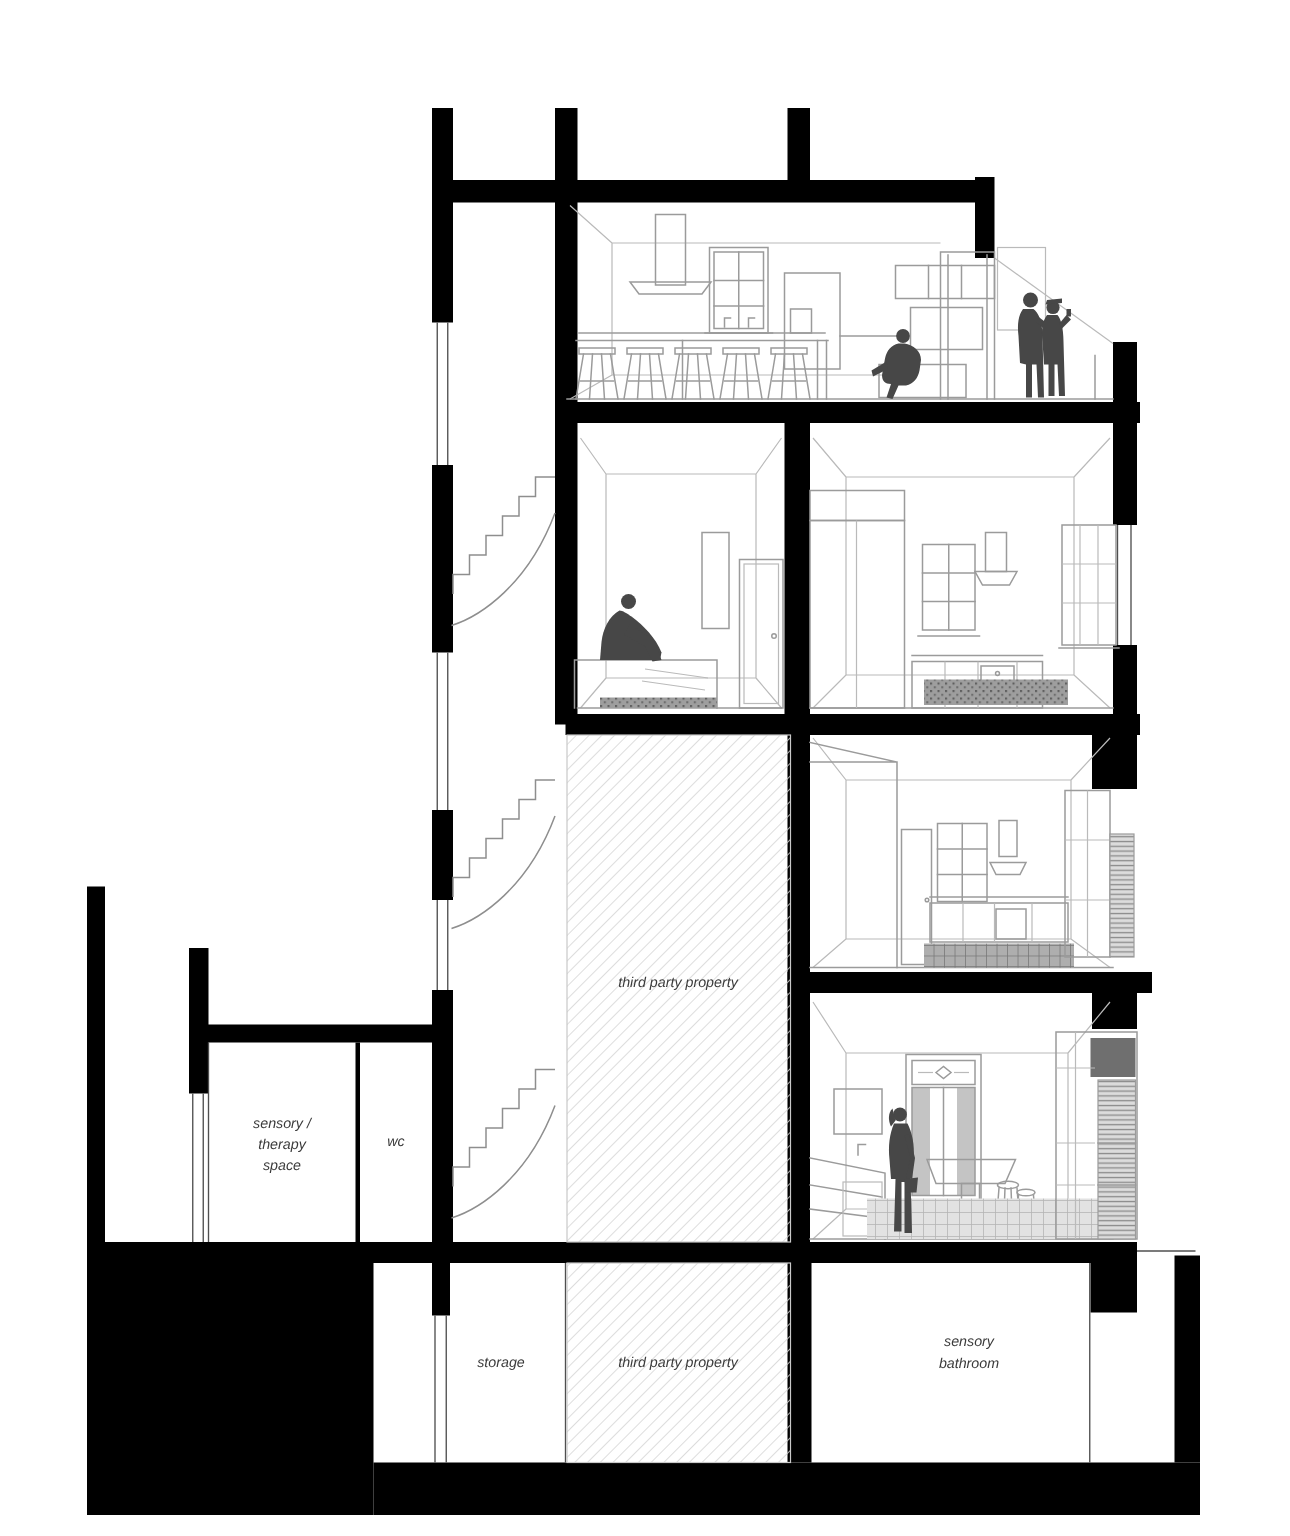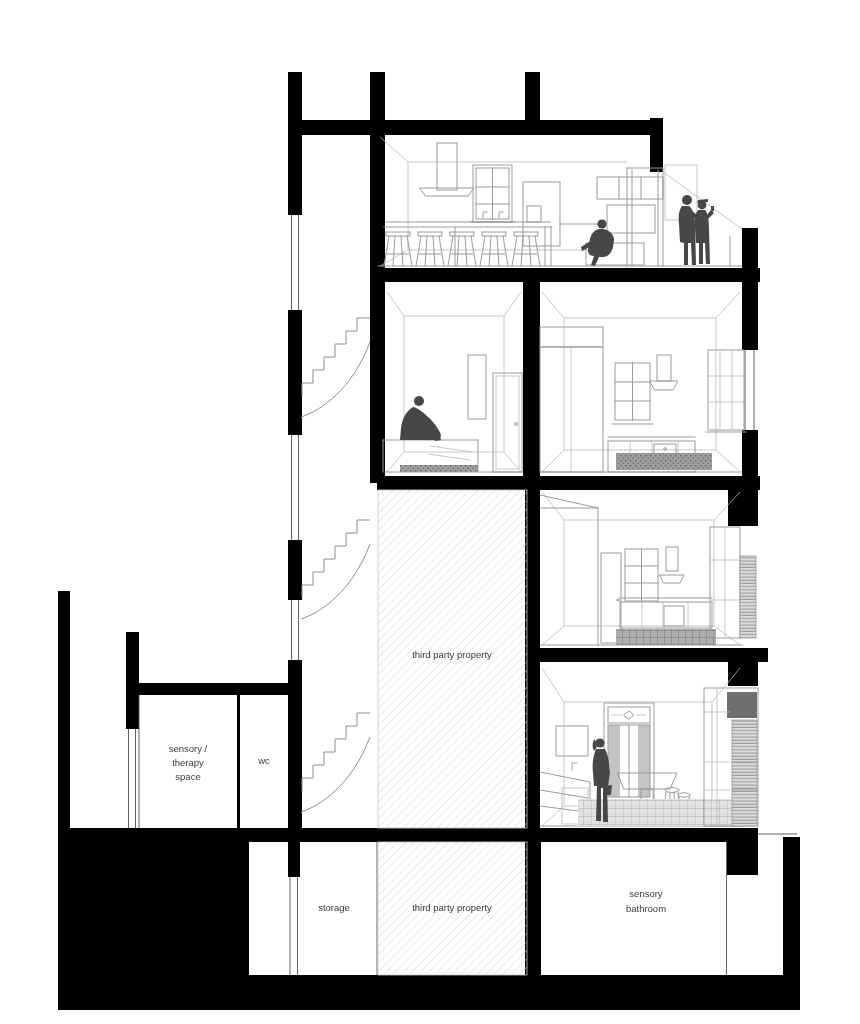--- a/index.html
+++ b/index.html
@@ -1,20 +1,20 @@
 <!DOCTYPE html>
 <html style="--wall: #000000; --figure: #474747; --line: #9b9b9b; --line_light: #bababa; --hatch: #d6d6d6; --label: #3a3a3a; --background: #ffffff;"><head>
 <meta charset="utf-8">
 <style>
   :root{
     --wall:#000000; --figure:#474747; --line:#9b9b9b; --line_light:#b9b9b9;
     --hatch:#d6d6d6; --label:#3a3a3a; --background:#ffffff;
   }
   html,body{margin:0;padding:0;background:var(--background);}
-  .stage{position:relative;width:860px;height:1024px;background:var(--background);overflow:hidden;}
+  .stage{position:relative;width:860px;height:1024px;background:var(--background);overflow:hidden;font-style:italic;}
   svg{position:absolute;left:0;top:0;}
   .wall{fill:var(--wall);stroke:none;}
   .ln{stroke:var(--line);stroke-width:1;fill:none;stroke-linecap:square;}
   .lnl{stroke:var(--line_light);stroke-width:0.8;fill:none;}
   .thin{stroke:#4f4f4f;stroke-width:0.9;fill:none;}
   .fig{fill:var(--figure);stroke:none;}
   .hatchln{stroke:var(--hatch);stroke-width:1.1;}
   .hatchbox{fill:url(#hatch);stroke:#c9c9c9;stroke-width:0.8;}
   .lbl{font-family:"Liberation Sans","DejaVu Sans",sans-serif;font-size:9.5px;fill:var(--label);text-anchor:middle;}
   .rug-speck{fill:url(#speck);}

